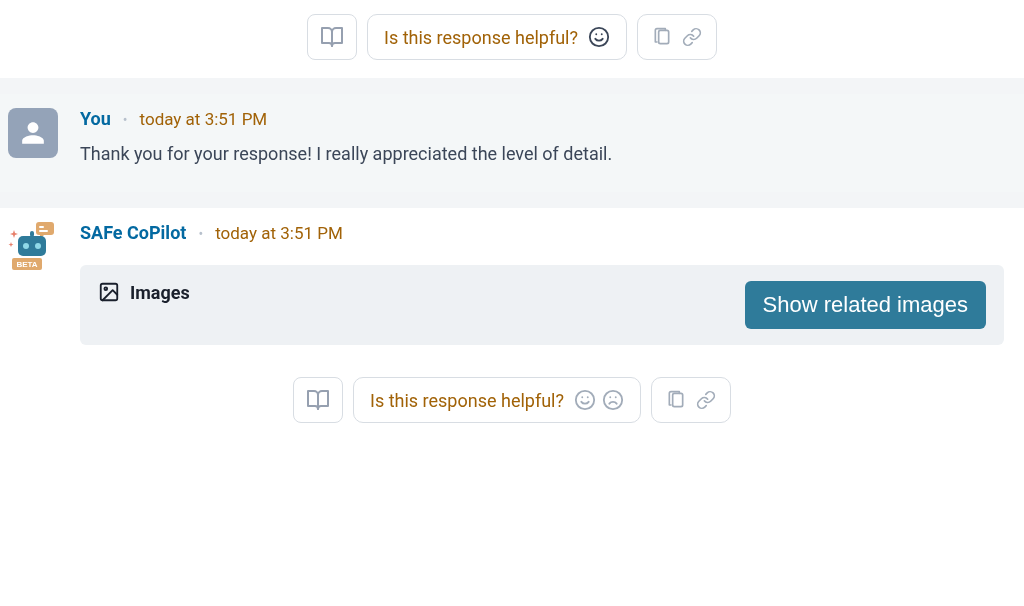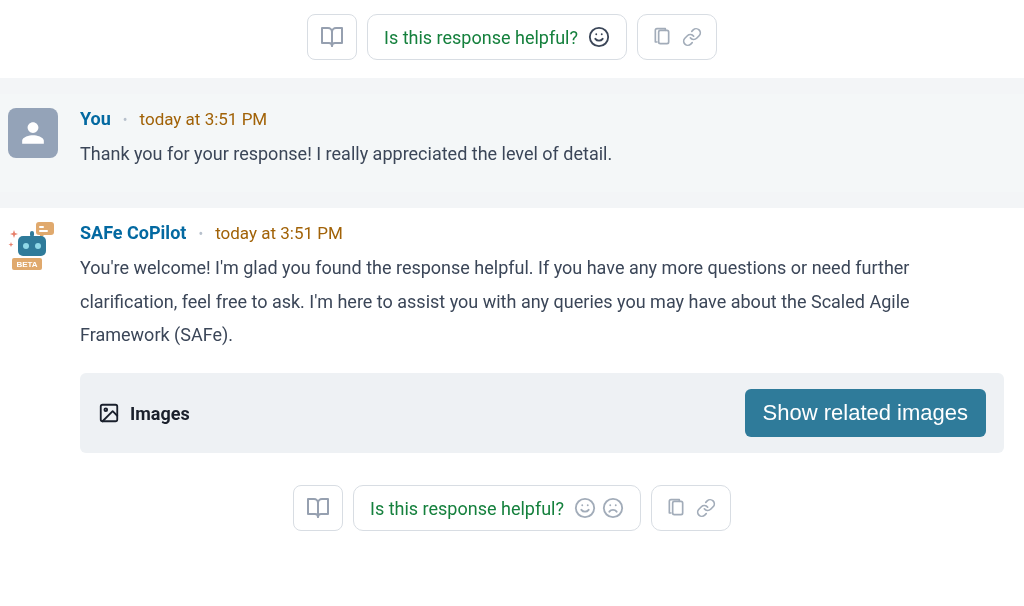--- a/index.html
+++ b/index.html
@@ -32,21 +32,21 @@
   }
   .feedback-pill {
     border: 1px solid #d8dde3;
     border-radius: 10px;
     background: #fff;
     height: 46px;
     display: inline-flex;
     align-items: center;
     gap: 10px;
     padding: 0 16px;
-    color: #15803d;
+    color: #a16207;
     font-size: 18px;
   }
   .feedback-pill .faces { display: inline-flex; gap: 6px; color: #4a5568; }
   .icon { display: inline-flex; }
   .spacer {
     height: 16px;
     background: #f3f5f7;
   }
   .msg {
     display: flex;
@@ -83,21 +83,21 @@
     line-height: 1.85;
     color: #3b4658;
     max-width: 920px;
   }
   .images-bar {
     margin-top: 22px;
     background: #eef1f4;
     border-radius: 6px;
     padding: 16px 18px;
     display: flex;
-    align-items: center;
+    align-items: flex-start;
     justify-content: space-between;
   }
   .images-bar .lbl {
     display: flex; align-items: center; gap: 10px;
     font-weight: 700; font-size: 18px; color: #1a202c;
   }
   .show-images-btn {
     background: #2f7b9a;
     color: #fff;
     border: none;
@@ -204,21 +204,20 @@
       <rect x="4" y="36" width="30" height="12" rx="2" fill="#e0a96d"></rect>
       <text x="19" y="45" text-anchor="middle" font-size="8" font-weight="700" fill="#fff" font-family="Arial">BETA</text>
     </svg>
   </div>
   <div class="content">
     <div class="hdr">
       <span class="name">SAFe CoPilot</span>
       <span class="dot">•</span>
       <span class="time">today at 3:51 PM</span>
     </div>
-    <div class="body-text">You're welcome! I'm glad you found the response helpful. If you have any more questions or need further clarification, feel free to ask. I'm here to assist you with any queries you may have about the Scaled Agile Framework (SAFe).</div>
 
     <div class="images-bar">
       <div class="lbl">
         <span class="icon">
           <svg width="22" height="22" viewBox="0 0 24 24" fill="none" stroke="#1a202c" stroke-width="2" stroke-linecap="round" stroke-linejoin="round">
               <rect x="3" y="3" width="18" height="18" rx="2"></rect>
               <circle cx="8.5" cy="8.5" r="1.5"></circle>
               <polyline points="21 15 16 10 5 21"></polyline>
             </svg>
         </span>

